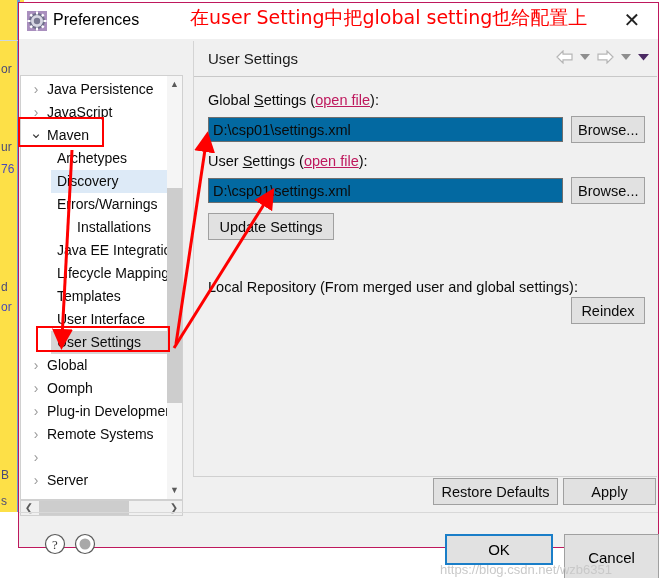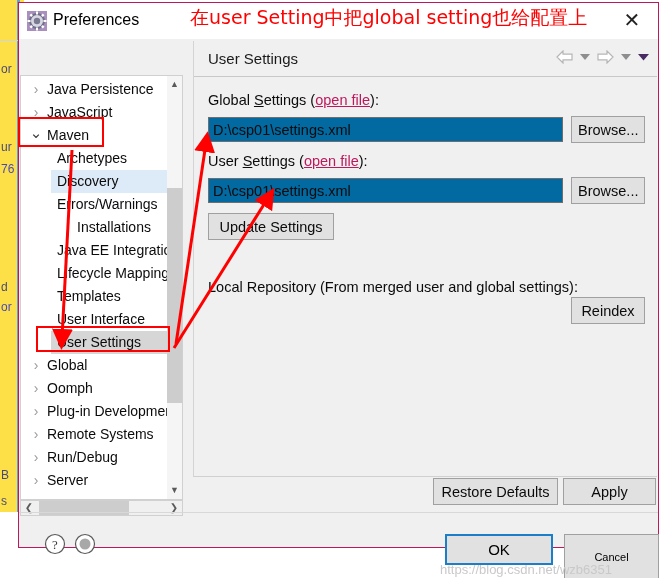--- a/index.html
+++ b/index.html
@@ -79,21 +79,21 @@
   #panel-sep{position:absolute;left:174px;top:473px;width:464px;height:1px;background:#d0d0d0;}
   #btn-restore{position:absolute;left:414px;top:475px;width:125px;height:27px;}
   #btn-apply{position:absolute;left:544px;top:475px;width:93px;height:27px;}
 
   #dlg-sep{position:absolute;left:0;top:509px;width:639px;height:1px;background:#d8d8d8;}
   #help-icon{position:absolute;left:25px;top:530px;width:22px;height:22px;cursor:pointer;}
   #round-icon{position:absolute;left:55px;top:530px;width:22px;height:22px;cursor:pointer;}
   #btn-ok{position:absolute;left:426px;top:531px;width:108px;height:31px;background:#e1e1e1;
      border:2px solid #1a7ec8;box-sizing:border-box;font-size:15px;cursor:pointer;font-family:inherit;}
   #btn-cancel{position:absolute;left:545px;top:531px;width:95px;height:46px;background:#e1e1e1;
-     border:1px solid #a0a0a0;box-sizing:border-box;font-size:11px;cursor:pointer;font-family:inherit;}
+     border:1px solid #a0a0a0;box-sizing:border-box;font-size:15px;cursor:pointer;font-family:inherit;}
 
   
   .redbox{position:absolute;border:2px solid #fe0000;box-sizing:border-box;pointer-events:none;}
 
   #anno-svg{position:absolute;left:0;top:0;width:669px;height:586px;pointer-events:none;}
 
   #watermark{position:absolute;left:440px;top:562px;font-size:13px;color:#c9c9c9;white-space:nowrap;}
   #bottom-edge{position:absolute;left:0;top:578px;width:669px;height:8px;background:#ffffff;}
 </style>
 </head>
@@ -187,21 +187,20 @@
         <div class="tnode" style="top: 324px; left: 8px; width: 140px;">
           <span class="arrow" style="font-size: 14px; color: rgb(154, 154, 154);">›</span>
           <span class="lbl" style="left: 18px;">Plug-in Development</span>
         </div>
         <div class="tnode" style="top: 347px; left: 8px; width: 140px;">
           <span class="arrow" style="font-size: 14px; color: rgb(154, 154, 154);">›</span>
           <span class="lbl" style="left: 18px;">Remote Systems</span>
         </div>
         <div class="tnode" style="top: 370px; left: 8px; width: 140px;">
           <span class="arrow" style="font-size: 14px; color: rgb(154, 154, 154);">›</span>
-          <span class="lbl" style="left: 18px;">Run/Debug</span>
         </div>
         <div class="tnode" style="top: 393px; left: 8px; width: 140px;">
           <span class="arrow" style="font-size: 14px; color: rgb(154, 154, 154);">›</span>
           <span class="lbl" style="left: 18px;">Server</span>
         </div>
       </div>
     <div id="tree-vscroll">
       <div class="arrowup">▲</div>
       <div id="tree-vthumb"></div>
       <div class="arrowdn">▼</div>

